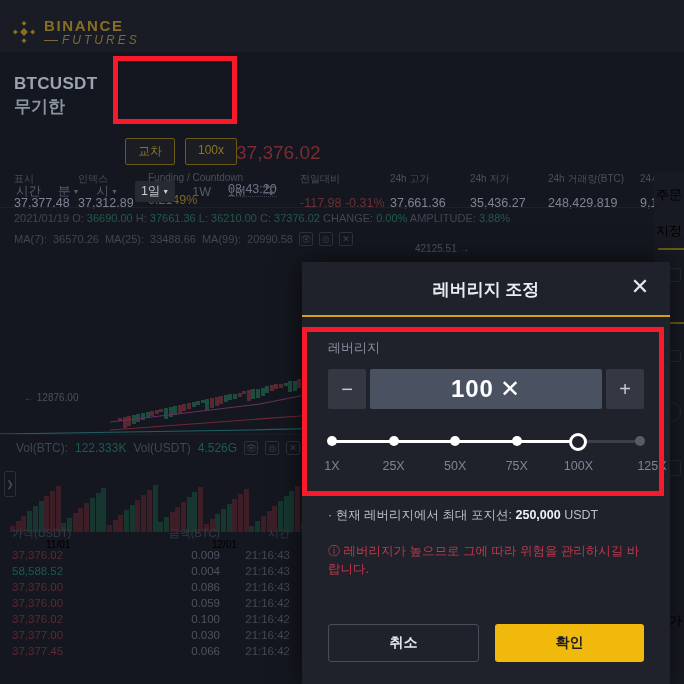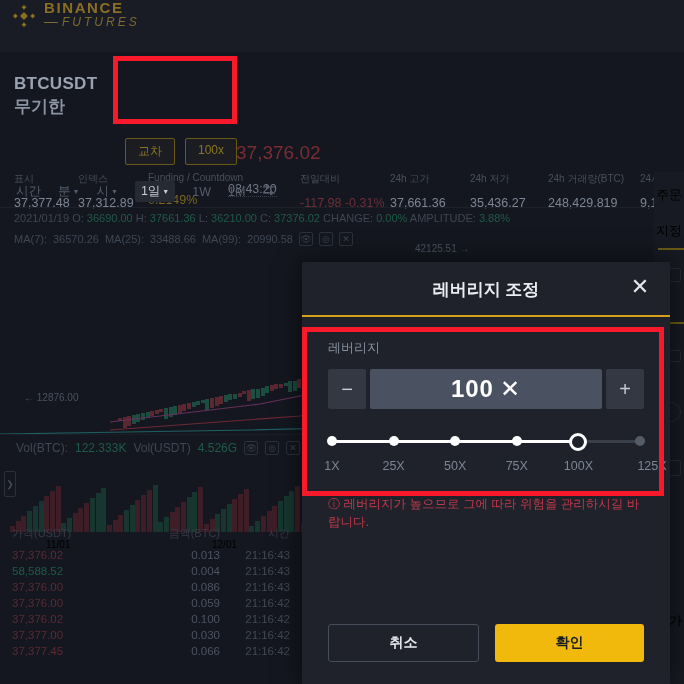--- a/index.html
+++ b/index.html
@@ -9,21 +9,21 @@
     font-family: "Liberation Sans", sans-serif;
     overflow: hidden;
   }
   #app { position: relative; width: 684px; height: 684px; background: #14171f; }
 
   
   .topbar {
     position: absolute; top: 0; left: 0; width: 684px; height: 52px;
     background: #191c24;
   }
-  .logo { position: absolute; left: 12px; top: 0; display: flex; align-items: flex-end; }
+  .logo { position: absolute; left: 12px; top: 18px; display: flex; align-items: center; }
   .logo-diamond { width: 24px; height: 24px; position: relative; }
   .logo-text { margin-left: 8px; line-height: 1.05; }
   .logo-name { font-size: 15px; font-weight: bold; letter-spacing: 1.6px; color: #8a6f22; }
   .logo-sub { font-size: 12px; letter-spacing: 3px; color: #7d6a33; display:flex; align-items:center; gap:4px;font-style:italic;}
   .logo-dash { display:inline-block; width: 14px; height: 1px; background: #7d6a33; }
 
   
   .ticker { position: absolute; top: 56px; left: 0; width: 684px; height: 100px; }
   .sym-block { position: absolute; left: 14px; top: 18px; }
   .sym-name { font-size: 17px; font-weight: bold; color: #9aa3b2; letter-spacing: .3px;}
@@ -536,21 +536,21 @@
 
   <div class="trades">
     <div class="tr-head">
       <div class="c-price">가격(USDT)</div>
       <div class="c-amt">금액(BTC)</div>
       <div class="c-time">시간</div>
     </div>
     <div id="trade-rows">
         <div class="tr-row">
           <div class="c-price p-dn">37,376.02</div>
-          <div class="c-amt amt">0.013</div>
+          <div class="c-amt amt">0.009</div>
           <div class="c-time tm">21:16:43</div>
         </div>
         <div class="tr-row">
           <div class="c-price p-up">58,588.52</div>
           <div class="c-amt amt">0.004</div>
           <div class="c-time tm">21:16:43</div>
         </div>
         <div class="tr-row">
           <div class="c-price p-dn">37,376.00</div>
           <div class="c-amt amt">0.086</div>
@@ -619,20 +619,25 @@
       <div class="tickbar" id="tickbar">
           <div class="ticklbl" style="left: 0px;">1X</div>
           <div class="ticklbl" style="left: 61.6px;">25X</div>
           <div class="ticklbl" style="left: 123.2px;">50X</div>
           <div class="ticklbl" style="left: 184.8px;">75X</div>
           <div class="ticklbl" style="left: 246.4px;">100X</div>
           <div class="ticklbl" style="left: 320px;">125X</div>
         </div>
     </div>
 
+    <div class="maxpos">
+      <span>· 현재 레버리지에서 최대 포지션:</span>
+      <b>250,000</b>
+      <span>USDT</span>
+    </div>
 
     <div class="warn">
       <span class="ic">ⓘ</span>
       <span>레버리지가 높으므로 그에 따라 위험을 관리하시길 바랍니다.</span>
     </div>
 
     <div class="actions">
       <div class="btn btn-cancel">취소</div>
       <div class="btn btn-ok">확인</div>
     </div>

